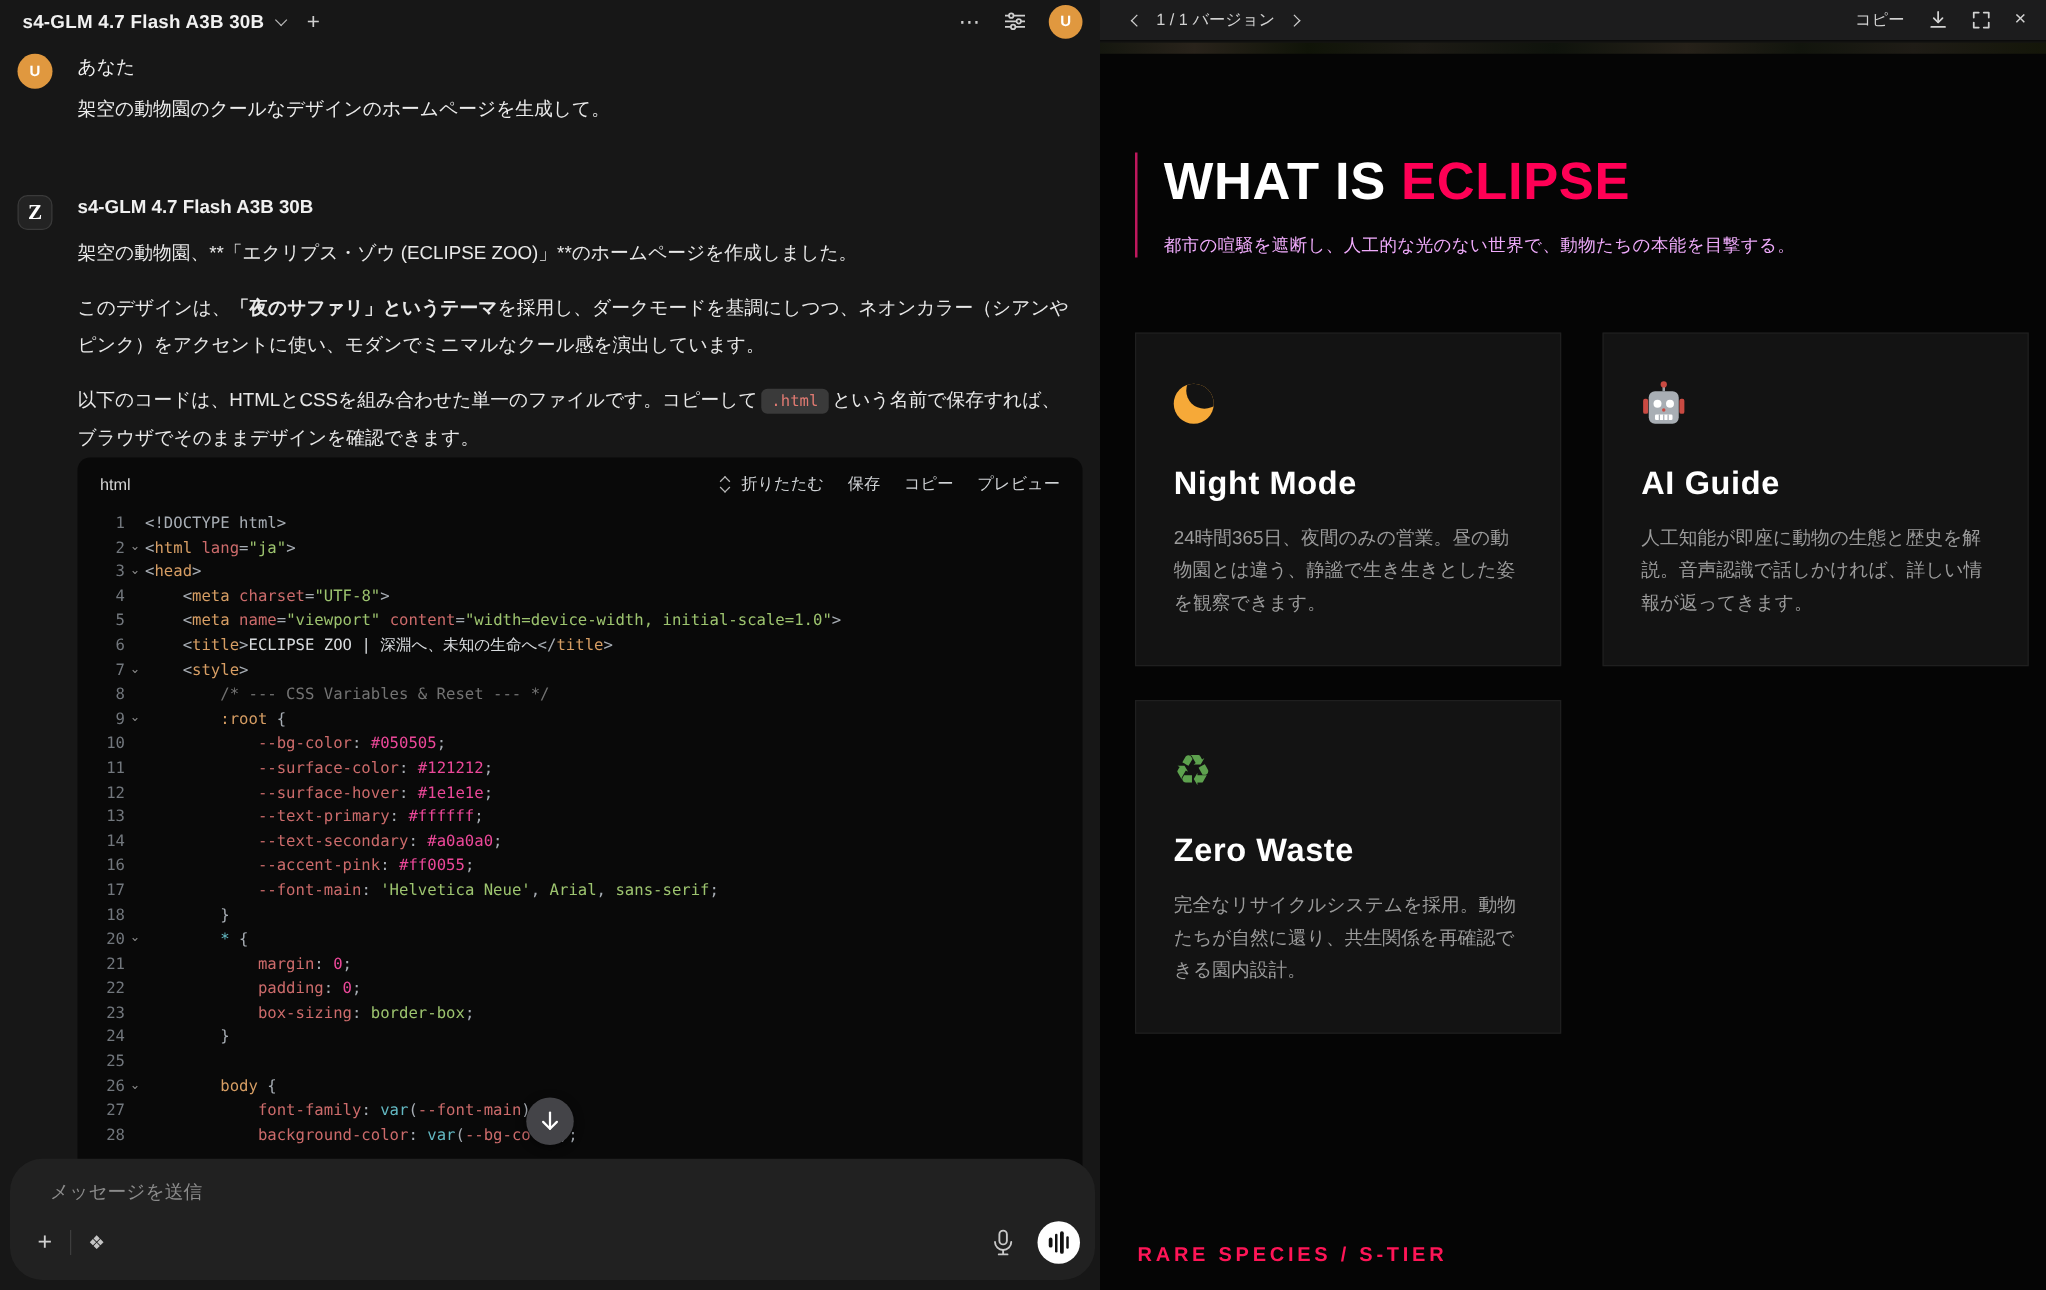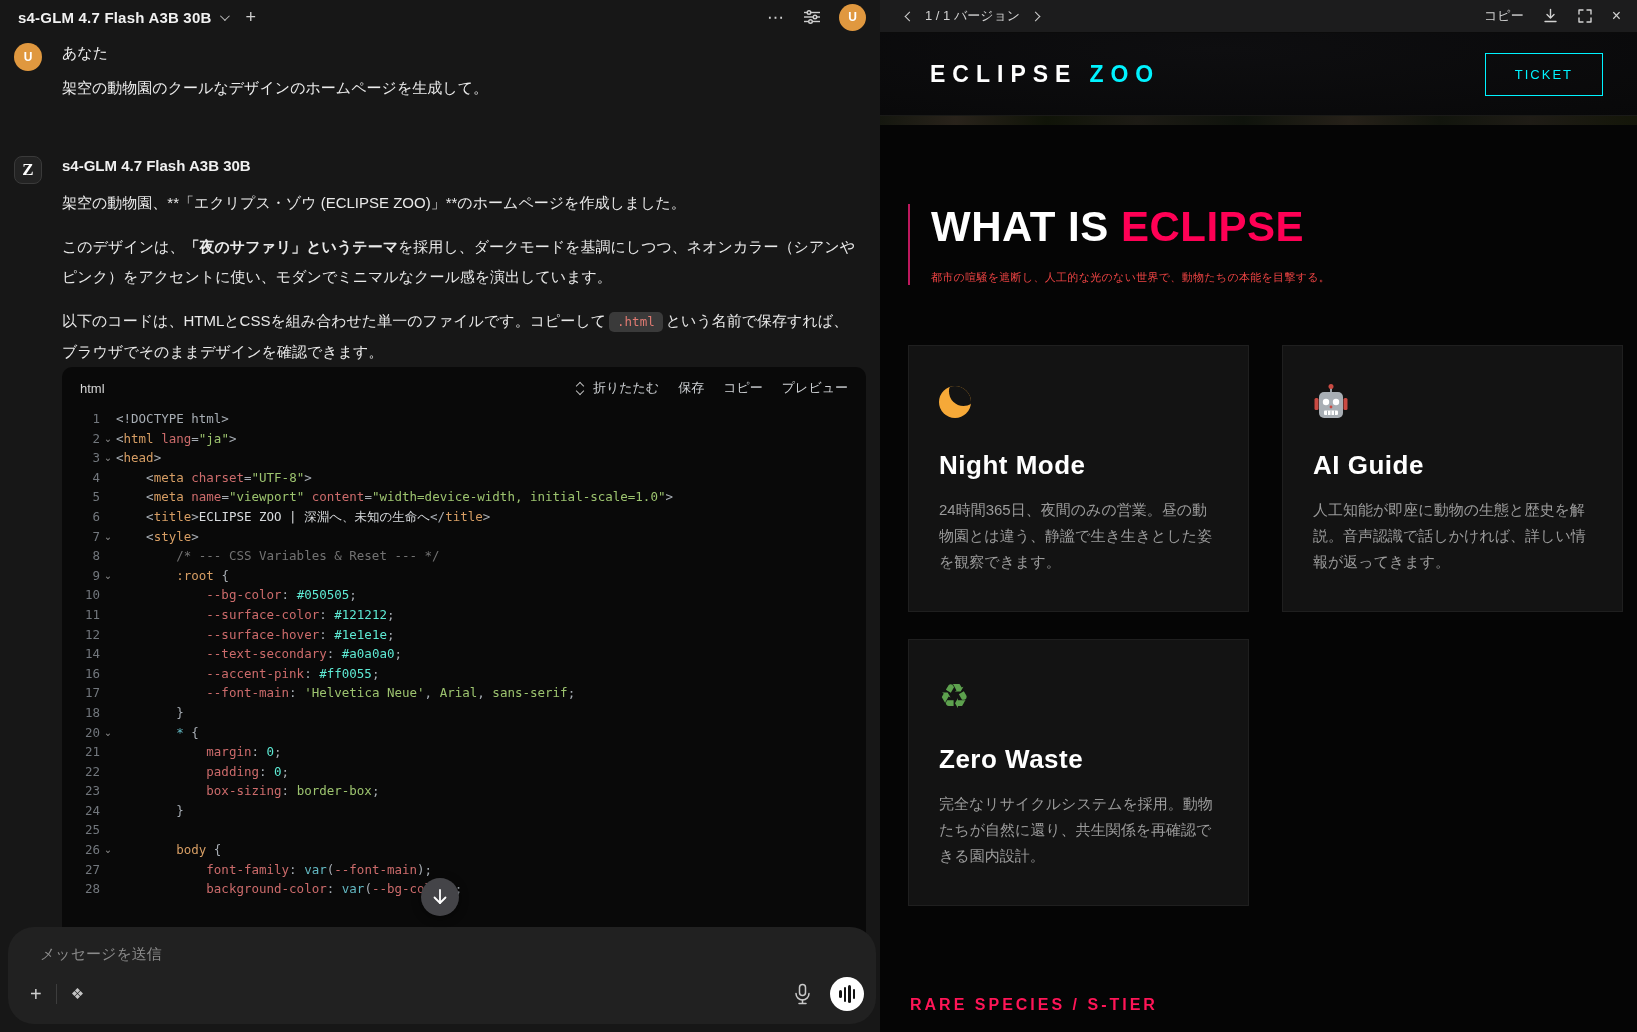--- a/index.html
+++ b/index.html
@@ -43,21 +43,21 @@
   .sort-icon { display:flex; flex-direction:column; gap:1px; margin-right:-9px; }
   .sort-icon i { display:block; width:6px; height:6px; border-right:1.4px solid #b9b9b9; border-bottom:1.4px solid #b9b9b9; }
   .sort-icon i.up { transform:rotate(-135deg); margin-bottom:-2px; }
   .sort-icon i.dn { transform:rotate(45deg); }
   .code-lines { margin-top:8px; font-family:"DejaVu Sans Mono", monospace; font-size:12.5px; line-height:19.6px; }
   .cl { display:flex; white-space:pre; }
   .cl .ln { width:38px; flex:none; text-align:right; color:#72777d; }
   .cl .fold { width:16px; flex:none; text-align:center; color:#8a8a8a; font-size:10px; font-family:"Liberation Sans",sans-serif; }
   .cl .src { white-space:pre; }
   .tk-g { color:#a7adb4; } .tk-t { color:#d79e64; } .tk-a { color:#cc6b6b; }
-  .tk-s { color:#9dc46f; } .tk-n { color:#5eead4; } .tk-k { color:#63b8c2; }
+  .tk-s { color:#9dc46f; } .tk-n { color:#ec4899; } .tk-k { color:#63b8c2; }
   .tk-c { color:#737373; } .tk-w { color:#d9dcdf; }
 
   .scroll-btn { position:absolute; left:421px; top:878px; width:38px; height:38px; border-radius:50%; background:#444448; display:flex; align-items:center; justify-content:center; z-index:12; box-shadow:0 2px 8px rgba(0,0,0,.5); }
 
   
   .composer { position:absolute; left:8px; top:927px; width:868px; height:97px; background:#212121; border-radius:26px; z-index:10; }
   .composer input { position:absolute; left:32px; top:18px; width:700px; background:transparent; border:none; outline:none; font-size:15px; color:#dddddd; font-family:"Liberation Sans",sans-serif; }
   .composer input::placeholder { color:#8b8b8b; }
   .composer-row { position:absolute; left:22px; right:12px; bottom:12px; height:36px; display:flex; align-items:center; }
   .comp-plus { color:#cfcfcf; font-size:20px; font-weight:400; }
@@ -81,21 +81,21 @@
   .site-nav { height:82px; display:flex; align-items:center; padding:0 34px 0 50px; background:radial-gradient(120% 160% at 45% 20%, #0e0e10 0%, #09090a 60%, #060607 100%); }
   .brand { font-size:23px; font-weight:800; letter-spacing:7px; color:#ffffff; }
   .brand .zoo { color:#00f3ff; margin-left:12px; }
   .ticket-btn { margin-left:auto; border:1px solid #00f3ff; color:#00f3ff; font-size:13px; letter-spacing:2px; padding:13px 29px; background:transparent; }
   .hero-strip { height:10px; background:linear-gradient(90deg,#15170f,#29231b 10%,#101408 22%,#1d1b15 34%,#0f130c 48%,#262119 62%,#12150d 74%,#1f1c16 86%,#141609 100%); border-top:1px solid #1a1a18; }
 
   .site-content { padding-left:28px; width:716px; }
   .what-head { margin-top:79px; border-left:2px solid #be185d; padding-left:21px; }
   .what-title { font-size:42px; font-weight:800; letter-spacing:.5px; color:#ffffff; line-height:1.1; }
   .what-title .pink { color:#ff0055; }
-  .what-sub { margin-top:20px; font-size:11px; color:#ef4444; letter-spacing:.3px; }
+  .what-sub { margin-top:20px; font-size:14px; color:#f0abfc; letter-spacing:.3px; }
 
   .cards { margin-top:60px; display:grid; grid-template-columns:341px 341px; gap:27px 33px; }
   .card { background:#131313; border:1px solid #1f1f1f; min-height:261px; padding:36px 30px; }
   .card-title { font-size:26px; font-weight:700; color:#ffffff; margin-top:28px; letter-spacing:.5px; }
   .card-desc { font-size:15px; line-height:26px; color:#9b9b9b; margin-top:16px; }
   .card-icon { height:40px; display:flex; align-items:center; }
   .moon { width:32px; height:32px; border-radius:50%; background:#f6a938; position:relative; overflow:hidden; }
   .moon::after { content:""; position:absolute; width:29px; height:29px; border-radius:50%; background:#131313; top:-9px; right:-7px; }
   .recycle-glyph { font-size:34px; color:#5da14e; line-height:1; }
 
@@ -176,20 +176,21 @@
                 <div class="cl"><span class="ln">3</span><span class="fold">⌄</span><span class="src"><span class="tk-g">&lt;</span><span class="tk-t">head</span><span class="tk-g">&gt;</span></span></div>
                 <div class="cl"><span class="ln">4</span><span class="fold"></span><span class="src"><span class="tk-g">    &lt;</span><span class="tk-t">meta</span><span class="tk-g"> </span><span class="tk-a">charset</span><span class="tk-g">=</span><span class="tk-s">"UTF-8"</span><span class="tk-g">&gt;</span></span></div>
                 <div class="cl"><span class="ln">5</span><span class="fold"></span><span class="src"><span class="tk-g">    &lt;</span><span class="tk-t">meta</span><span class="tk-g"> </span><span class="tk-a">name</span><span class="tk-g">=</span><span class="tk-s">"viewport"</span><span class="tk-g"> </span><span class="tk-a">content</span><span class="tk-g">=</span><span class="tk-s">"width=device-width, initial-scale=1.0"</span><span class="tk-g">&gt;</span></span></div>
                 <div class="cl"><span class="ln">6</span><span class="fold"></span><span class="src"><span class="tk-g">    &lt;</span><span class="tk-t">title</span><span class="tk-g">&gt;</span><span class="tk-w">ECLIPSE ZOO | 深淵へ、未知の生命へ</span><span class="tk-g">&lt;/</span><span class="tk-t">title</span><span class="tk-g">&gt;</span></span></div>
                 <div class="cl"><span class="ln">7</span><span class="fold">⌄</span><span class="src"><span class="tk-g">    &lt;</span><span class="tk-t">style</span><span class="tk-g">&gt;</span></span></div>
                 <div class="cl"><span class="ln">8</span><span class="fold"></span><span class="src"><span class="tk-c">        /* --- CSS Variables &amp; Reset --- */</span></span></div>
                 <div class="cl"><span class="ln">9</span><span class="fold">⌄</span><span class="src"><span class="tk-g">        </span><span class="tk-t">:root</span><span class="tk-g"> {</span></span></div>
                 <div class="cl"><span class="ln">10</span><span class="fold"></span><span class="src"><span class="tk-g">            </span><span class="tk-a">--bg-color</span><span class="tk-g">: </span><span class="tk-n">#050505</span><span class="tk-g">;</span></span></div>
                 <div class="cl"><span class="ln">11</span><span class="fold"></span><span class="src"><span class="tk-g">            </span><span class="tk-a">--surface-color</span><span class="tk-g">: </span><span class="tk-n">#121212</span><span class="tk-g">;</span></span></div>
                 <div class="cl"><span class="ln">12</span><span class="fold"></span><span class="src"><span class="tk-g">            </span><span class="tk-a">--surface-hover</span><span class="tk-g">: </span><span class="tk-n">#1e1e1e</span><span class="tk-g">;</span></span></div>
+                <div class="cl"><span class="ln">13</span><span class="fold"></span><span class="src"><span class="tk-g">            </span><span class="tk-a">--text-primary</span><span class="tk-g">: </span><span class="tk-n">#ffffff</span><span class="tk-g">;</span></span></div>
                 <div class="cl"><span class="ln">14</span><span class="fold"></span><span class="src"><span class="tk-g">            </span><span class="tk-a">--text-secondary</span><span class="tk-g">: </span><span class="tk-n">#a0a0a0</span><span class="tk-g">;</span></span></div>
                 <div class="cl"><span class="ln">16</span><span class="fold"></span><span class="src"><span class="tk-g">            </span><span class="tk-a">--accent-pink</span><span class="tk-g">: </span><span class="tk-n">#ff0055</span><span class="tk-g">;</span></span></div>
                 <div class="cl"><span class="ln">17</span><span class="fold"></span><span class="src"><span class="tk-g">            </span><span class="tk-a">--font-main</span><span class="tk-g">: </span><span class="tk-s">'Helvetica Neue'</span><span class="tk-g">, </span><span class="tk-s">Arial</span><span class="tk-g">, </span><span class="tk-s">sans-serif</span><span class="tk-g">;</span></span></div>
                 <div class="cl"><span class="ln">18</span><span class="fold"></span><span class="src"><span class="tk-g">        }</span></span></div>
                 <div class="cl"><span class="ln">20</span><span class="fold">⌄</span><span class="src"><span class="tk-g">        </span><span class="tk-k">*</span><span class="tk-g"> {</span></span></div>
                 <div class="cl"><span class="ln">21</span><span class="fold"></span><span class="src"><span class="tk-g">            </span><span class="tk-a">margin</span><span class="tk-g">: </span><span class="tk-n">0</span><span class="tk-g">;</span></span></div>
                 <div class="cl"><span class="ln">22</span><span class="fold"></span><span class="src"><span class="tk-g">            </span><span class="tk-a">padding</span><span class="tk-g">: </span><span class="tk-n">0</span><span class="tk-g">;</span></span></div>
                 <div class="cl"><span class="ln">23</span><span class="fold"></span><span class="src"><span class="tk-g">            </span><span class="tk-a">box-sizing</span><span class="tk-g">: </span><span class="tk-s">border-box</span><span class="tk-g">;</span></span></div>
                 <div class="cl"><span class="ln">24</span><span class="fold"></span><span class="src"><span class="tk-g">        }</span></span></div>
                 <div class="cl"><span class="ln">25</span><span class="fold"></span><span class="src"><span class="tk-g"></span></span></div>
@@ -251,26 +252,20 @@
           <polyline points="2,6 2,2 6,2"></polyline>
             <polyline points="10,2 14,2 14,6"></polyline>
             <polyline points="14,10 14,14 10,14"></polyline>
             <polyline points="6,14 2,14 2,10"></polyline>
         </svg>
         <span class="pv-close">×</span>
       </div>
     </div>
 
     <div class="site">
-      <div class="site-nav">
-        <div class="brand">
-          <span>ECLIPSE</span><span class="zoo">ZOO</span>
-        </div>
-        <button class="ticket-btn">TICKET</button>
-      </div>
       <div class="hero-strip"></div>
 
       <div class="site-content">
         <div class="what-head">
           <div class="what-title">
             <span>WHAT IS </span><span class="pink">ECLIPSE</span>
           </div>
           <div class="what-sub">都市の喧騒を遮断し、人工的な光のない世界で、動物たちの本能を目撃する。</div>
         </div>
 

